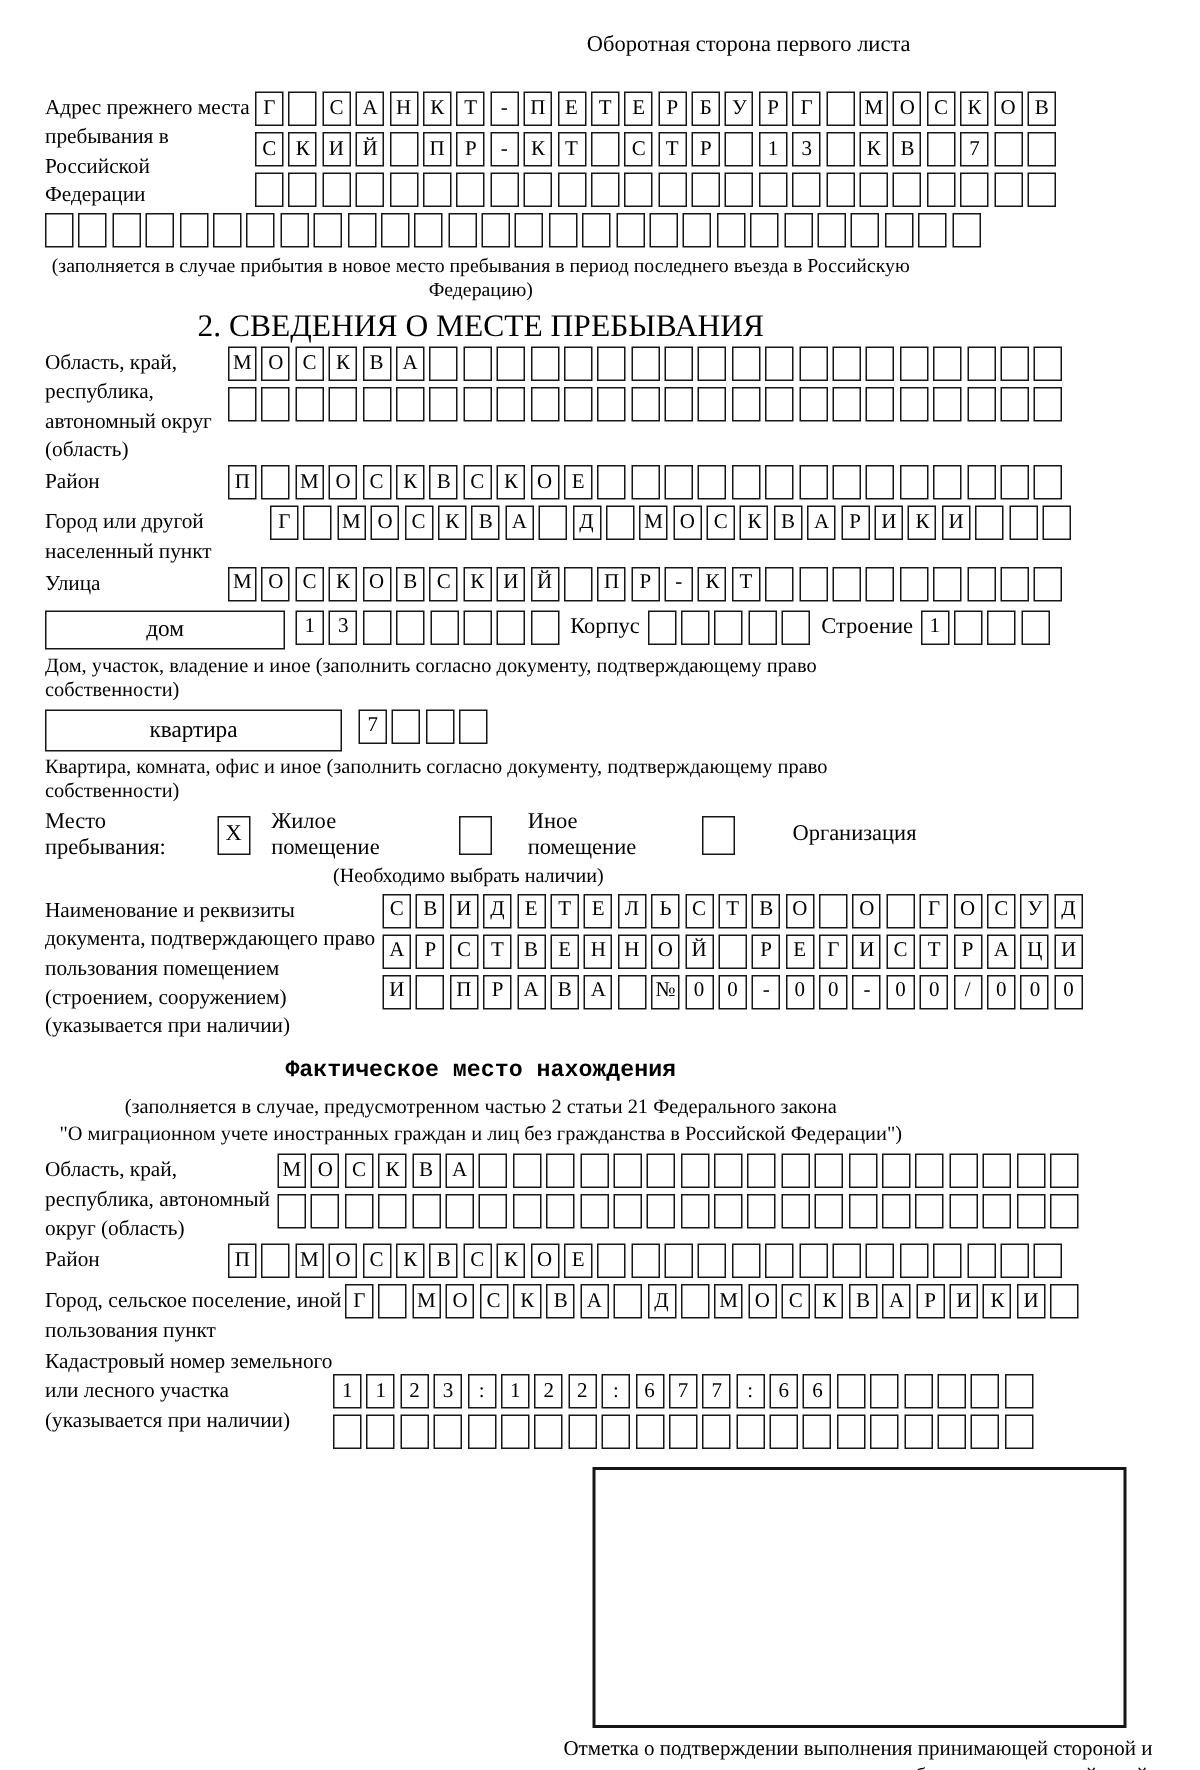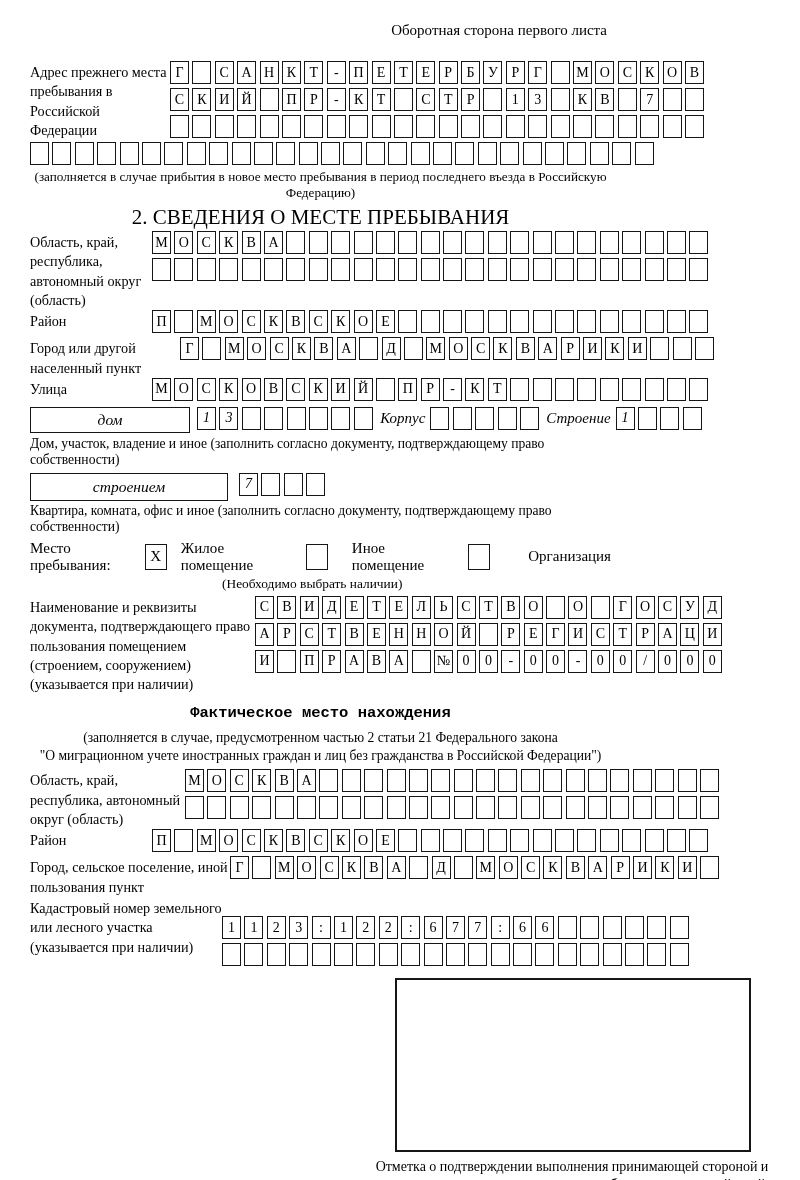--- a/index.html
+++ b/index.html
@@ -17,21 +17,21 @@
         font-size:14px;line-height:1;}
   .note{font-size:13.2px;text-align:center;margin:1px 0 3px 0;}
   .note-left{font-size:13.6px;text-align:left;margin:1px 0 5px 0;}
   h2{font-size:21px;text-align:center;margin:4px 0 1px 0;font-weight:normal;}
   h3{font-size:15.5px;text-align:center;margin:10px 0 8px 0;font-weight:bold;font-family:Liberation Mono, monospace;}
   .inline-label{font-size:15px;padding:3px 5px 0 4px;flex:none;}
   .named-box{box-sizing:border-box;border:1.7px solid #161616;display:inline-flex;
              align-items:center;justify-content:center;font-size:15.5px;flex:none;}
   .dom-box{width:160px;height:26px;margin-right:7px;}
   .kv-box{width:198px;height:28px;margin-right:11px;}
-  .house-row{display:flex;align-items:flex-start;margin:2px 0 2px 0;font-style:italic;}
+  .house-row{display:flex;align-items:flex-start;margin:2px 0 2px 0;}
   .checkbox{box-sizing:border-box;width:22px;height:26px;border:1.7px solid #161616;
             display:inline-flex;align-items:center;justify-content:center;font-size:15px;flex:none;}
   .stay-row{display:flex;align-items:center;font-size:15px;margin:4px 0 2px 0;}
   .stay-row .gap-s{width:9px;flex:none;} .stay-row .gap-m{width:14px;flex:none;} .stay-row .gap-l{width:24px;flex:none;}
   .stay-note{font-size:13.4px;margin:0 0 4px 192px;}
   .fact-note{font-size:13.6px;text-align:center;margin:0 0 2px 0;}
   .pad-top19{padding-top:19px;}
   .stamp-box{box-sizing:border-box;border:2px solid #161616;width:356px;height:174px;
              margin:8px 0 6px 365px;}
   .stamp-caption{width:452px;margin-left:316px;text-align:center;font-size:14px;line-height:1.32;}
@@ -345,21 +345,21 @@
         <span class="cell">1</span>
         <span class="cell"></span>
         <span class="cell"></span>
         <span class="cell"></span>
       </span>
   </div>
   <div class="note-left">Дом, участок, владение и иное (заполнить согласно документу, подтверждающему право собственности)</div>
 
   <div class="house-row">
     <span class="named-box kv-box">
-      <span>строением</span>
+      <span>квартира</span>
     </span>
     <span class="boxrow">
         <span class="cell">7</span>
         <span class="cell"></span>
         <span class="cell"></span>
         <span class="cell"></span>
       </span>
   </div>
   <div class="note-left">Квартира, комната, офис и иное (заполнить согласно документу, подтверждающему право собственности)</div>
 

